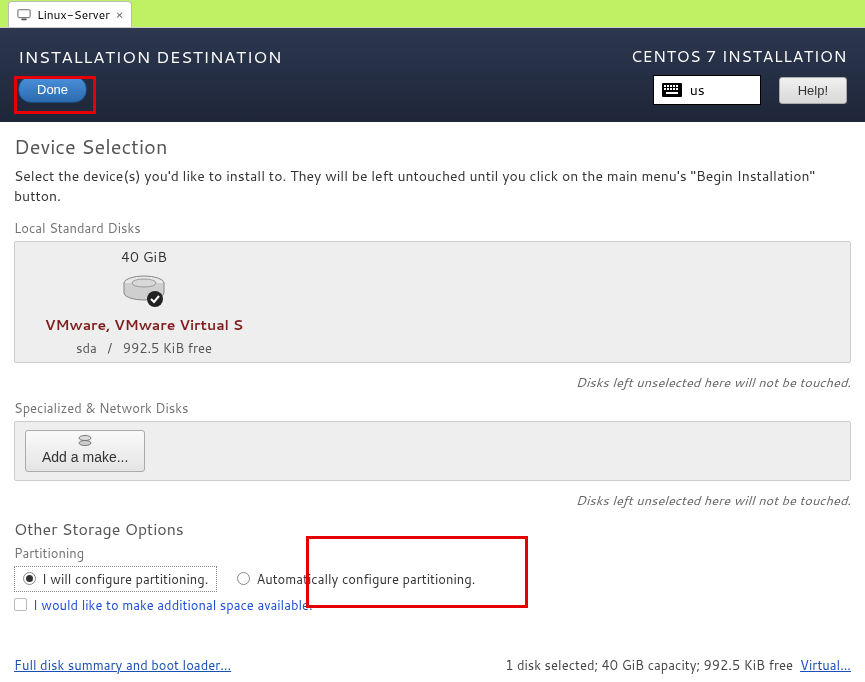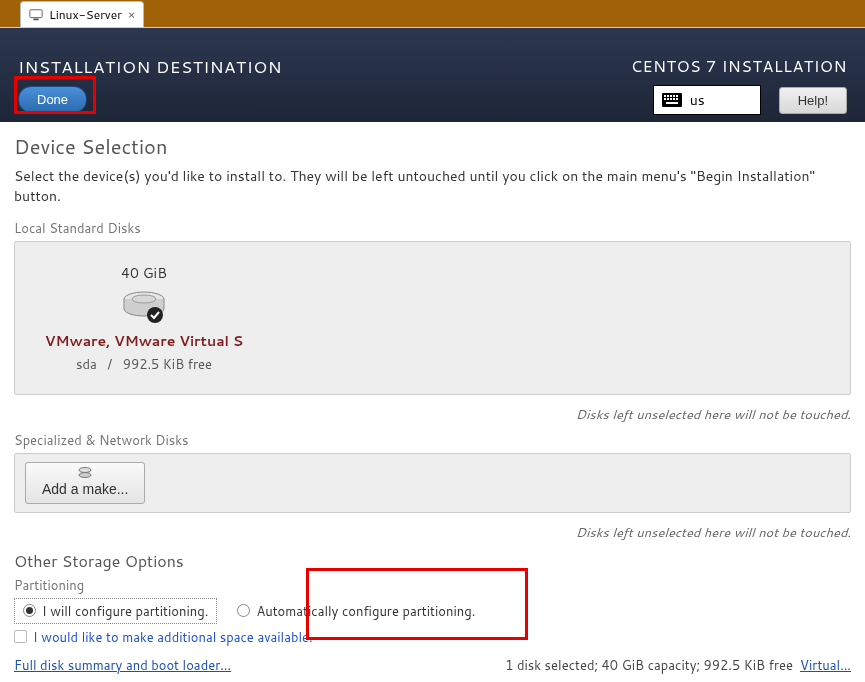--- a/index.html
+++ b/index.html
@@ -1,42 +1,42 @@
 <!DOCTYPE html>
 <html><head>
 <meta charset="utf-8">
 <style>
 * { box-sizing: border-box; margin: 0; padding: 0; }
 body { font-family: "Cantarell", "DejaVu Sans", sans-serif; font-size: 14px; background: #fff; width: 865px; height: 682px; overflow: hidden; }
 
 
-.tabbar { height: 28px; background: #a16207; border-bottom: 1px solid #ccc; display: flex; align-items: flex-end; padding-left: 20px; }
+.tabbar { height: 28px; background: #bef264; border-bottom: 1px solid #ccc; display: flex; align-items: flex-end; padding-left: 8px; }
 .tab { background: #fff; border: 1px solid #bbb; border-bottom: none; border-radius: 4px 4px 0 0; padding: 4px 8px; display: flex; align-items: center; gap: 6px; font-size: 12px; }
 .tab-icon-svg { width: 14px; height: 14px; }
 .tab-close { font-size: 12px; color: #666; cursor: pointer; }
 
 
-.header { height: 94px; background: linear-gradient(#2c3750, #1e2638); color: #fff; padding: 26px 18px 10px 18px; position: relative; display: flex; justify-content: space-between; }
+.header { height: 94px; background: linear-gradient(#2c3750, #1e2638); color: #fff; padding: 16px 18px 10px 18px; position: relative; display: flex; justify-content: space-between; }
 .header-left { display: flex; flex-direction: column; gap: 8px; }
 .header-title { font-size: 17px; font-weight: normal; letter-spacing: 0.5px; }
 .done-btn { background: linear-gradient(#4a90d9, #2c6bb0); color: #fff; border: 1px solid #1c4a7a; border-radius: 13px; padding: 5px 18px; font-size: 13px; cursor: pointer; width: fit-content; }
 .done-highlight { position: absolute; top: 72px; left: 18px; width: 82px; height: 38px; border: 3px solid #e60000; pointer-events: none; }
 .header-right { text-align: right; display: flex; flex-direction: column; gap: 8px; align-items: flex-end; }
 .distro { font-size: 16px; letter-spacing: 0.5px; }
 .hr-row { display: flex; gap: 18px; align-items: center; }
 .lang-box { background: #fff; color: #000; border: 1px solid #000; padding: 4px 8px; display: flex; align-items: center; gap: 8px; width: 108px; }
 .kb-icon { width: 20px; height: 14px; }
 .help-btn { background: linear-gradient(#f0f0f0, #d8d8d8); border: 1px solid #aaa; border-radius: 3px; padding: 5px 18px; font-size: 13px; cursor: pointer; color: #333; }
 
 
 .main { padding: 10px 14px 0 14px; color: #333; }
 .section-h { font-size: 20px; color: #555; margin-bottom: 6px; }
 .intro { font-size: 14px; color: #333; line-height: 1.45; margin-bottom: 12px; }
 .subh { font-weight: normal; font-size: 13px; color: #737373; margin-bottom: 4px; }
-.disk-panel { border: 1px solid #ccc; background: #eeeeee; padding: 21px 14px; border-radius: 2px; }
+.disk-panel { border: 1px solid #ccc; background: #eeeeee; padding: 5px 14px; border-radius: 2px; }
 .disk-item { width: 230px; text-align: center; }
 .disk-size { font-size: 14px; color: #333; margin-bottom: 6px; }
 .disk-svg { width: 46px; height: 36px; margin: 0 auto; display: block; }
 .disk-name { font-weight: bold; font-size: 14px; color: #7f1d1d; margin-top: 6px; }
 .disk-sub { font-size: 13px; color: #555; margin-top: 4px; }
 .note-right { text-align: right; font-style: italic; color: #666; font-size: 13px; margin: 10px 0 8px 0; }
 .adddisk-btn { background: linear-gradient(#fafafa, #e4e4e4); border: 1px solid #aaa; border-radius: 3px; padding: 4px 16px 6px 16px; font-size: 14px; cursor: pointer; color: #333; display: flex; flex-direction: column; align-items: center; gap: 2px; }
 .adddisk-ic { width: 14px; height: 12px; }
 
 .section-h2 { font-size: 16px; color: #555; margin-top: 8px; margin-bottom: 4px; }

